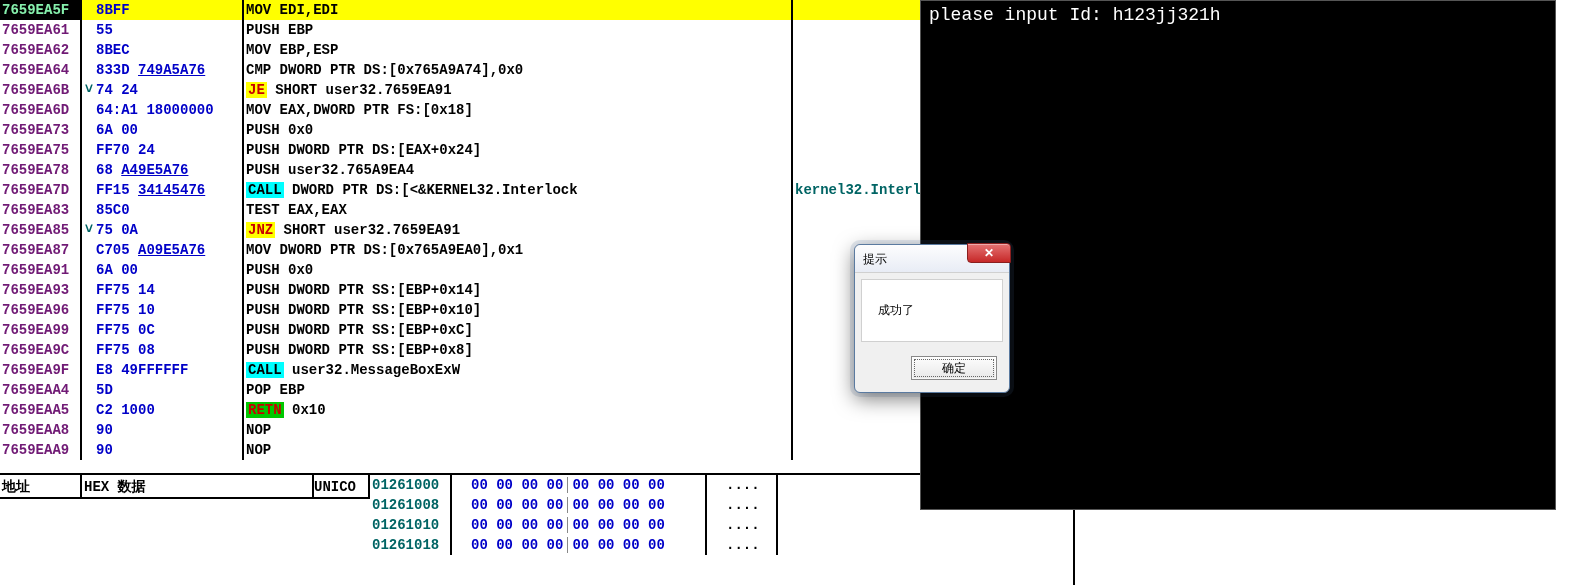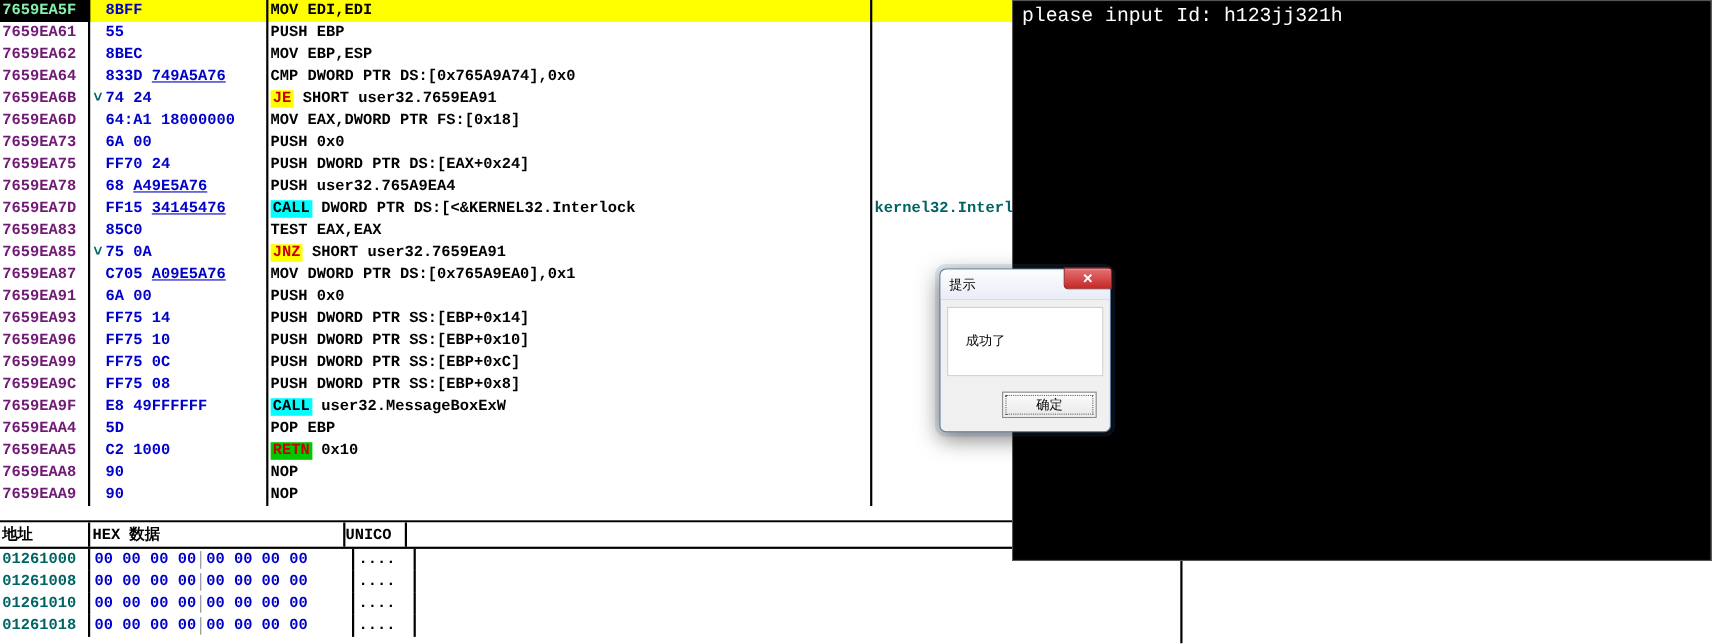--- a/index.html
+++ b/index.html
@@ -22,27 +22,27 @@
 .disasm-row.selected .col-addr { background: #000; color: #86efac; }
 .col-marker { width: 14px; text-align: center; color: #006464; border-right: 0; }
 .col-bytes { width: 148px; color: #0000c8; border-right: 2px solid #000; overflow: hidden; }
 .col-bytes .const-ref { text-decoration: underline; }
 .col-asm { flex: 1; color: #000; border-right: 2px solid #000; padding-left: 2px; overflow: hidden; }
 .col-comment { width: 280px; color: #006464; padding-left: 2px; overflow: hidden; }
 .mnemonic-je, .mnemonic-jnz { background: #ffff00; color: #c80000; padding: 0 2px; }
 .mnemonic-call { background: #00ffff; color: #000; padding: 0 2px; }
 .mnemonic-retn { background: #00c800; color: #c80000; padding: 0 2px; }
 
-.hex-pane { height: 110px; display: flex; flex-direction: column; }
+.hex-pane { height: 110px; display: flex; flex-direction: row; }
 .hex-header { display: flex; background: #fff; border-bottom: 2px solid #000; height: 24px; line-height: 24px; }
 .hex-header .hh-1 { width: 82px; border-right: 2px solid #000; padding-left: 2px; }
 .hex-header .hh-2 { width: 232px; border-right: 2px solid #000; padding-left: 2px; }
 .hex-header .hh-3 { width: 56px; border-right: 2px solid #000; padding-left: 0; }
 .hex-rows { flex:1; }
-.hex-row { display: flex; height: 20px; line-height: 20px; }
+.hex-row { display: flex; height: 20px; line-height: 20px; gap: 15px; }
 .hx-addr { width: 82px; color: #006464; border-right: 2px solid #000; padding-left:2px;}
 .hx-bytes { width: 240px; color: #0000c8; border-right: 2px solid #000; padding-left:4px; }
 .hx-ascii { width: 56px; color: #000; padding-left:4px; border-right: 2px solid #000;}
 .hx-bytes .gsep { border-right: 1px solid #888; padding-right: 4px; margin-right: 4px;}
 
 .right-pane { width: 500px; display: flex; flex-direction: column; border-left: 2px solid #000; }
 .stack-pane { flex: 1; margin-top: auto; }
 .stack-row { display: flex; height: 20px; line-height: 20px; white-space: nowrap; }
 .sk-1 { width: 82px; color: #006464; border-right: 2px solid #000; padding-left: 2px;}
 .sk-2 { width: 90px; color: #006464; border-right: 2px solid #000; padding-left: 2px;}

